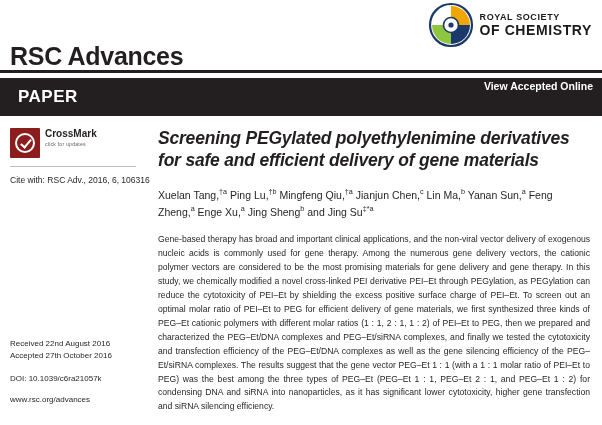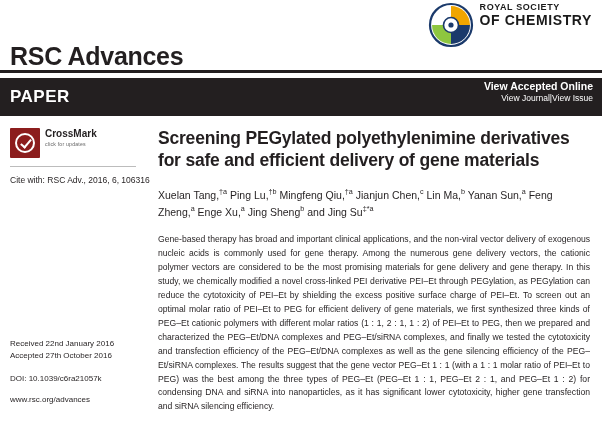--- a/index.html
+++ b/index.html
@@ -29,21 +29,21 @@
     font-weight: bold;
     letter-spacing: -0.3px;
     color: #231f20;
     margin-top: 8px;
   }
   .rsc-logo {
     position: absolute;
     right: 10px;
     top: 2px;
     display: flex;
-    align-items: flex-start;
+    align-items: center;
     gap: 6px;
   }
   .rsc-mark {
     width: 46px;
     height: 46px;
     position: relative;
   }
   .rsc-logo-text {
     line-height: 1.15;
   }
@@ -74,21 +74,21 @@
     height: 38px;
     background: #231f20;
     display: flex;
     align-items: center;
   }
   .band-label {
     color: #ffffff;
     font-size: 17px;
     font-weight: bold;
     letter-spacing: 0.5px;
-    padding-left: 10px;
+    padding-left: 18px;
   }
   .band-links {
     position: absolute;
     right: 9px;
     top: 1px;
     text-align: right;
     line-height: 1.35;
   }
   .band-links .va {
     color: #ffffff;
@@ -197,20 +197,21 @@
   }
 
   
   .article-title {
     font-size: 17.5px;
     font-weight: bold;
     line-height: 1.25;
     color: #231f20;
     margin: 12px 0 0 0;
     letter-spacing: -0.2px;
+    font-style: italic;
   }
   .authors {
     font-size: 10.5px;
     line-height: 1.55;
     color: #231f20;
     margin-top: 14px;
   }
   .authors sup {
     font-size: 7.2px;
     vertical-align: super;
@@ -247,23 +248,20 @@
     </div>
   </div>
 
   <div class="rsc-rule"></div>
 </div>
 
 <div class="band">
   <div class="band-label">PAPER</div>
   <div class="band-links">
     <div class="va">View Accepted Online</div>
-    <div class="sub">
-      <span>View Journal</span><span>|</span><span>View Issue</span>
-    </div>
   </div>
 </div>
 
 <div class="content">
 
   <div class="left-col">
 
     <div class="crossmark">
       <div class="cm-icon">
         <div class="ring"></div>
@@ -275,21 +273,21 @@
     </div>
 
     <hr class="cm-rule">
 
     <div class="cite-line">
       <span>Cite with:</span>
       <span class="ital">RSC Adv., 2016, 6, 106316</span>
     </div>
 
     <div class="left-meta">
-      <div>Received 22nd January 2016</div>
+      <div>Received 22nd August 2016</div>
       <div>Accepted 27th October 2016</div>
       <div class="doi">DOI: 10.1039/c6ra21057k</div>
       <div class="url">www.rsc.org/advances</div>
     </div>
   </div>
 
   <div class="right-col">
     <h1 class="article-title">
       <span>Screening PEGylated polyethylenimine derivatives</span><br>
       <span>for safe and efficient delivery of gene materials</span>

